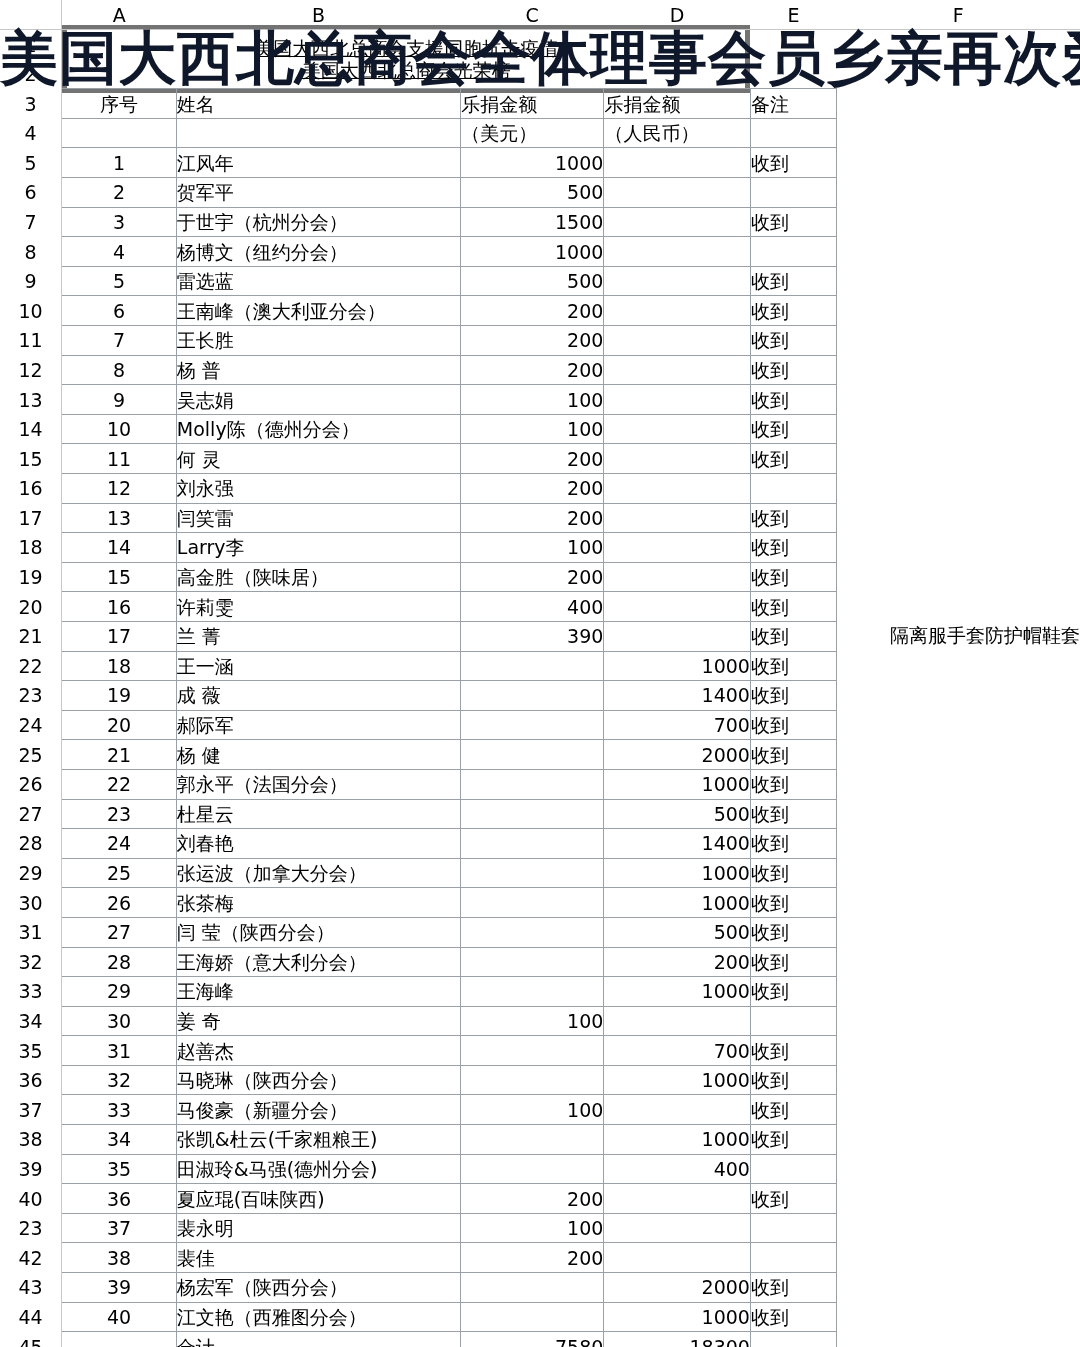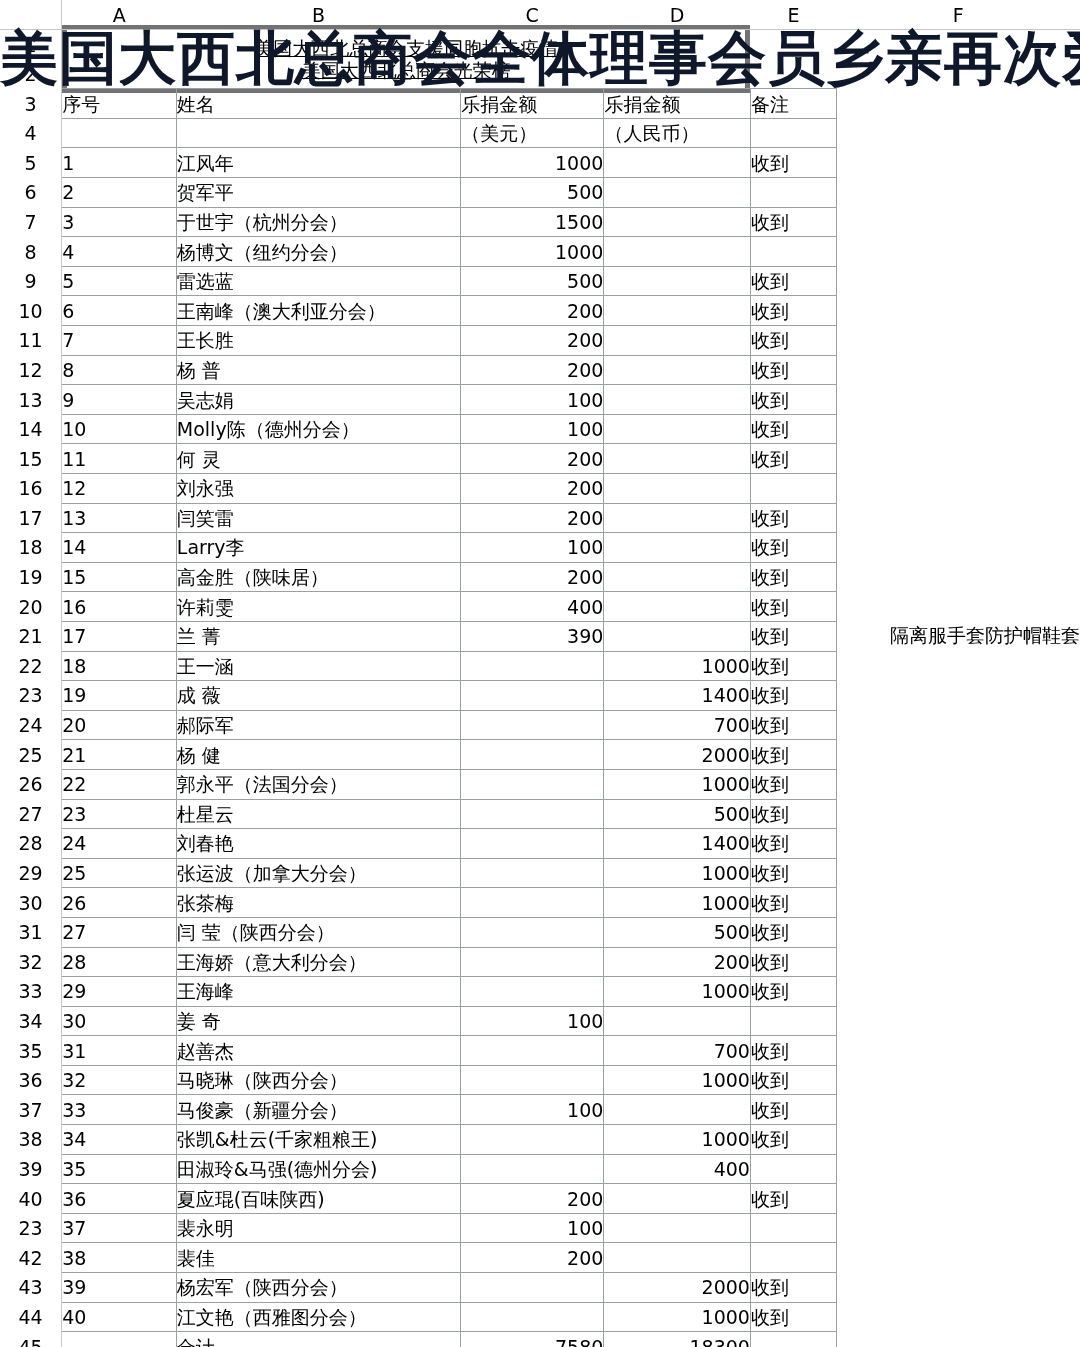--- a/index.html
+++ b/index.html
@@ -59,21 +59,21 @@
     white-space: nowrap;
     overflow: hidden;
     line-height: 28px;
   }
   .nocell {
     border: none;
     background: #fff;
   }
   .c-right { text-align: right; }
   .c-left { text-align: left; }
-  .c-center { }
+  .c-center { text-align: center; }
 
   
   col.ca { width: 104px; }
   col.cb { width: 258px; }
   col.cc { width: 130px; }
   col.cd { width: 133px; }
   col.ce { width: 78px; }
   col.cf { width: 221px; }
   col.crh { width: 56px; }
 

